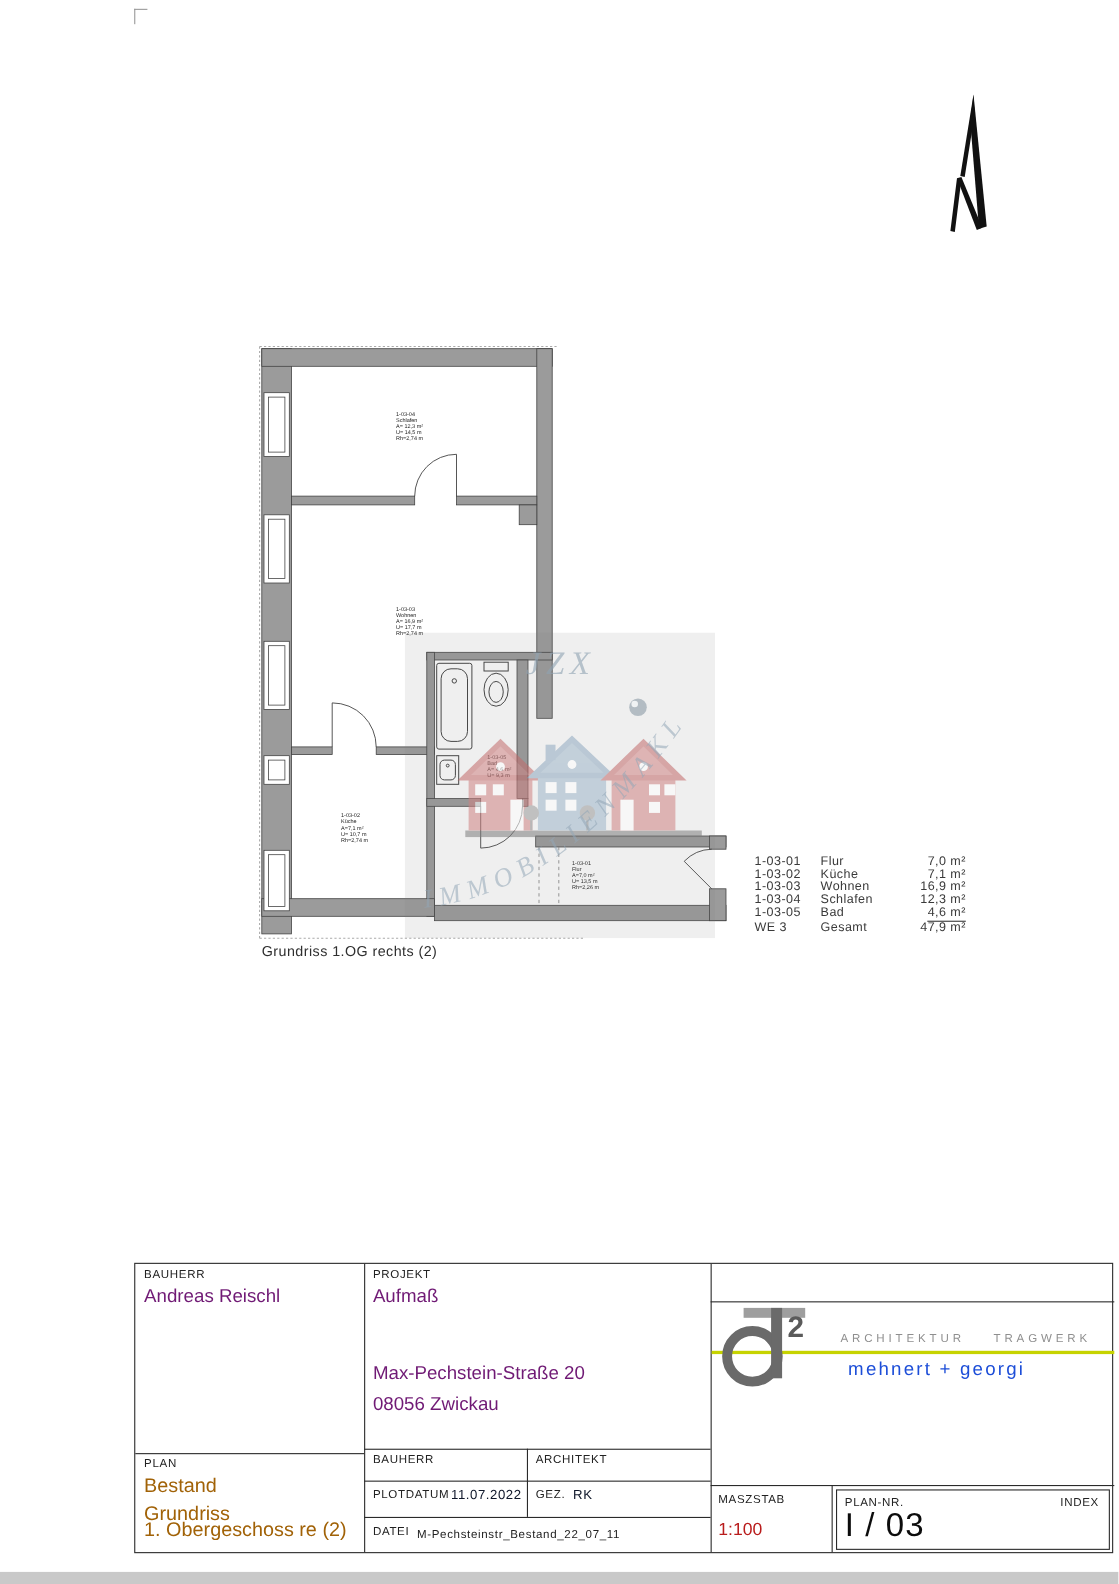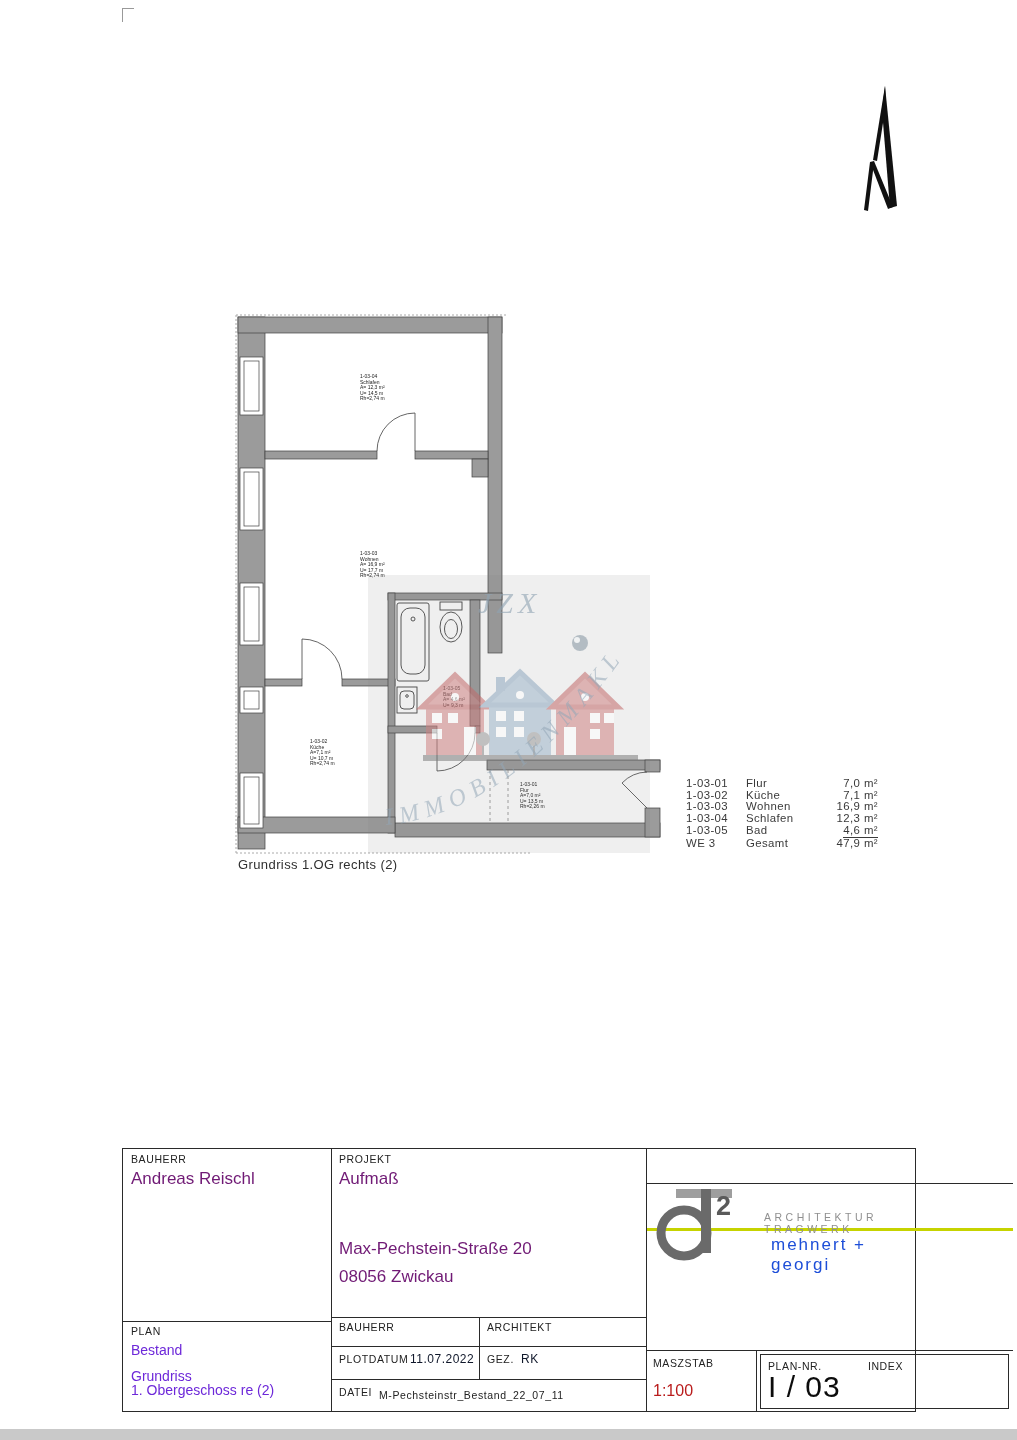--- a/index.html
+++ b/index.html
@@ -11,25 +11,25 @@
   .legend{position:absolute;left:686px;top:778px;width:192px;font-size:11.4px;
           color:#3a3a3a;letter-spacing:.4px;}
   .legend .row{display:flex;line-height:11.7px;}
   .legend .rid{width:60px;flex:none;}
   .legend .rname{flex:1;}
   .legend .rval{flex:none;text-align:right;}
   .legend .sum-underline .rval{border-bottom:1px solid #3a3a3a;}
   
   .caption{position:absolute;left:238px;top:857px;font-size:13px;color:#2f2f2f;letter-spacing:.4px;}
   
-  .tblock{position:absolute;left:122px;top:1148px;width:794px;height:264px;
+  .tblock{position:absolute;left:122px;top:1148px;width:890px;height:264px;
           border:1px solid #2a2a2a;box-sizing:border-box;}
   .lbl{position:absolute;font-size:10.5px;color:#222;letter-spacing:.6px;}
   .val17{position:absolute;font-size:17px;color:#701a75;}
-  .val19{position:absolute;font-size:14px;color:#6d28d9;line-height:26px;}
+  .val19{position:absolute;font-size:18px;color:#a16207;line-height:26px;}
   .val12{position:absolute;font-size:12px;color:#0f172a;letter-spacing:.5px;}
   .plannr-big{position:absolute;font-size:30px;color:#0c0c0c;letter-spacing:1px;}
   .logo-line1{position:absolute;font-size:10.5px;color:#8f8f8f;letter-spacing:3.5px;}
   .logo-name{position:absolute;font-size:17px;color:#1d4ed8;letter-spacing:2px;}
   .addr{position:absolute;font-size:10px;font-weight:bold;color:#4c4c4c;line-height:13.5px;letter-spacing:.1px;}
   .accent{position:absolute;height:2.5px;}
   
   .bottom-strip{position:absolute;left:0;top:1429px;width:1017px;height:11px;background:#c9c9c9;}
   svg text{font-family:"Liberation Sans",sans-serif;}
   .wm-serif{font-family:"Liberation Serif",serif;}

